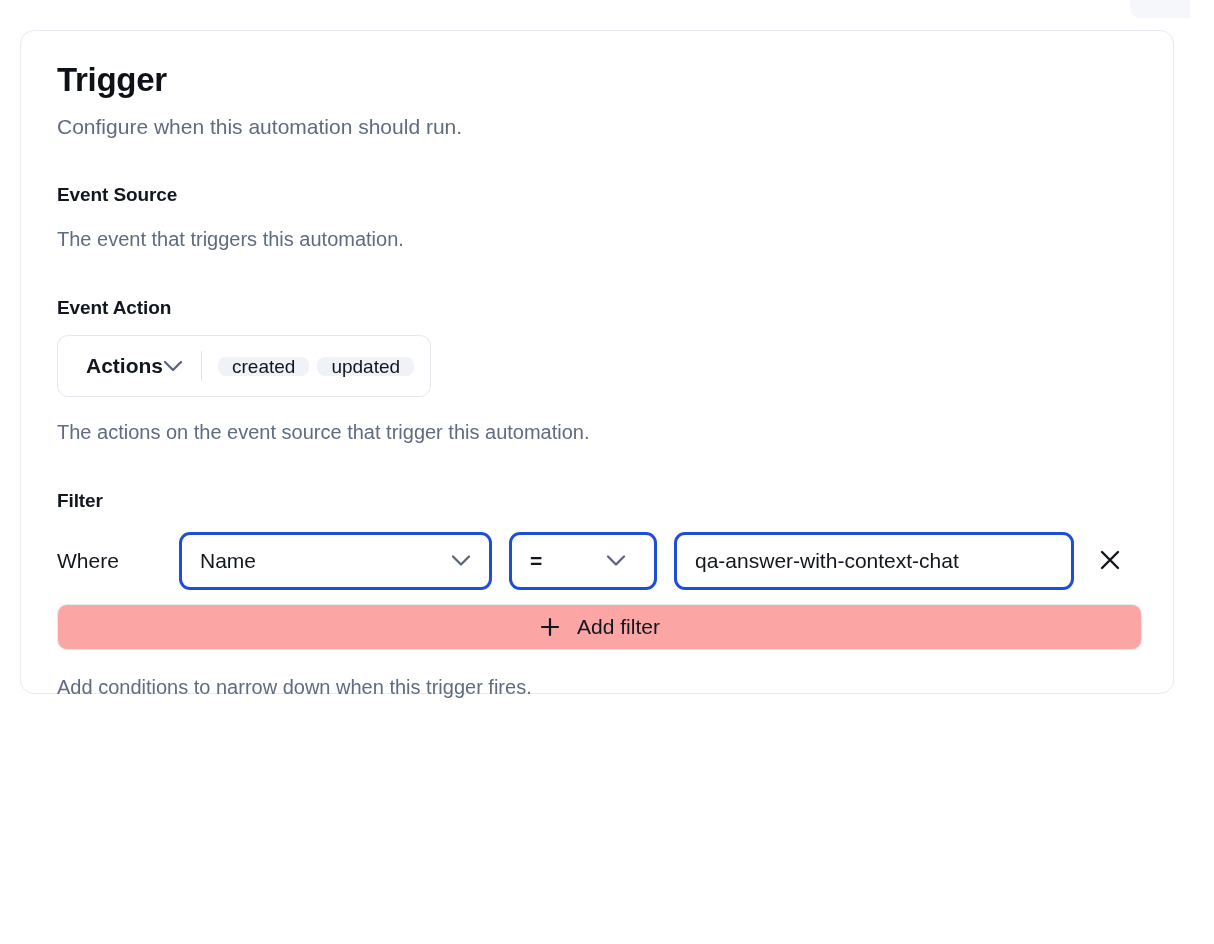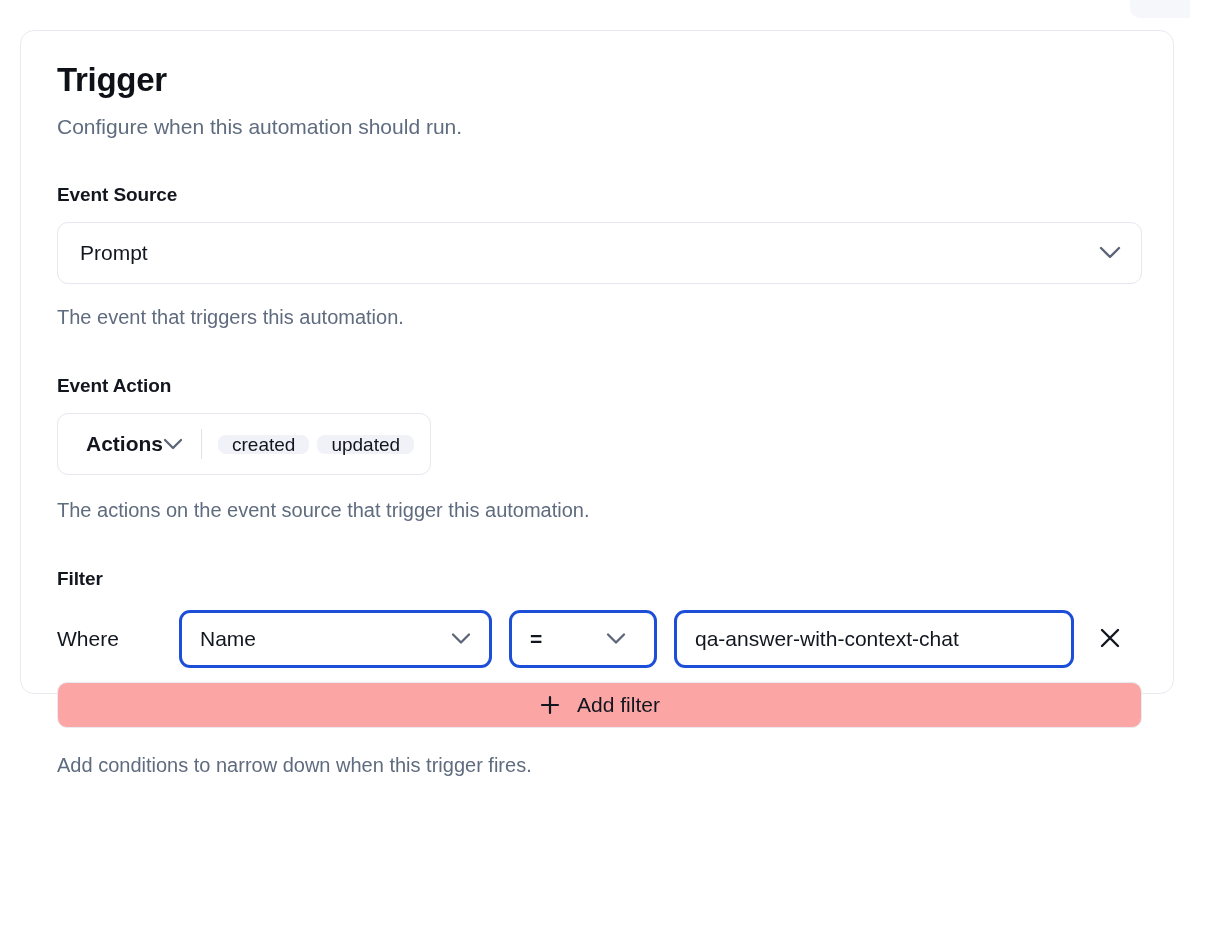--- a/index.html
+++ b/index.html
@@ -223,28 +223,20 @@
   <div class="top-artifact"></div>
 
   <div class="card">
 
     <div class="card-title">Trigger</div>
     <div class="card-subtitle">Configure when this automation should run.</div>
 
     <div class="section-event-source">
       <div class="field-label">Event Source</div>
 
-      <div class="select-full">
-        <span class="select-value">Prompt</span>
-        <span class="chev">
-          <svg width="22" height="14" viewBox="0 0 22 14" fill="none">
-            <path d="M2 2 L11 11 L20 2" stroke="#5b6577" stroke-width="2.4" stroke-linecap="round" stroke-linejoin="round"></path>
-          </svg>
-        </span>
-      </div>
 
       <div class="helper-text">The event that triggers this automation.</div>
     </div>
 
     <div class="section-event-action">
       <div class="field-label">Event Action</div>
 
       <div class="action-group">
         <div class="action-trigger">
           <span class="label">Actions</span>

